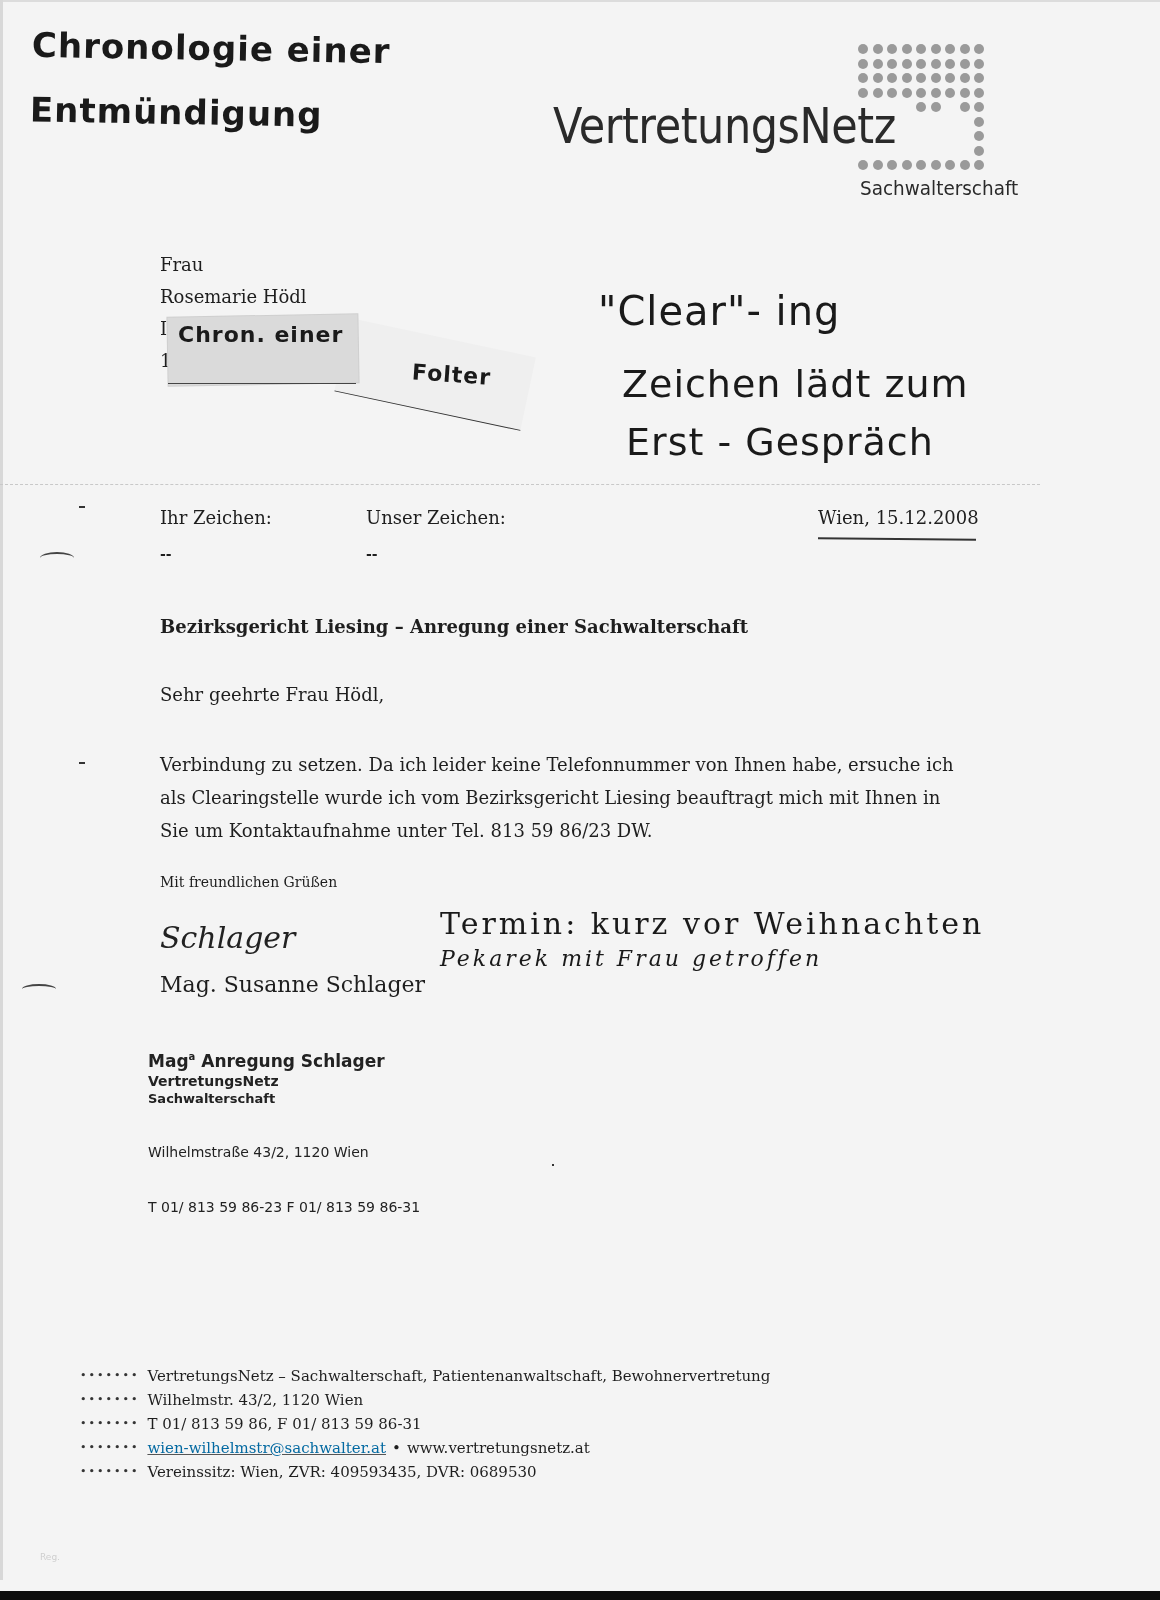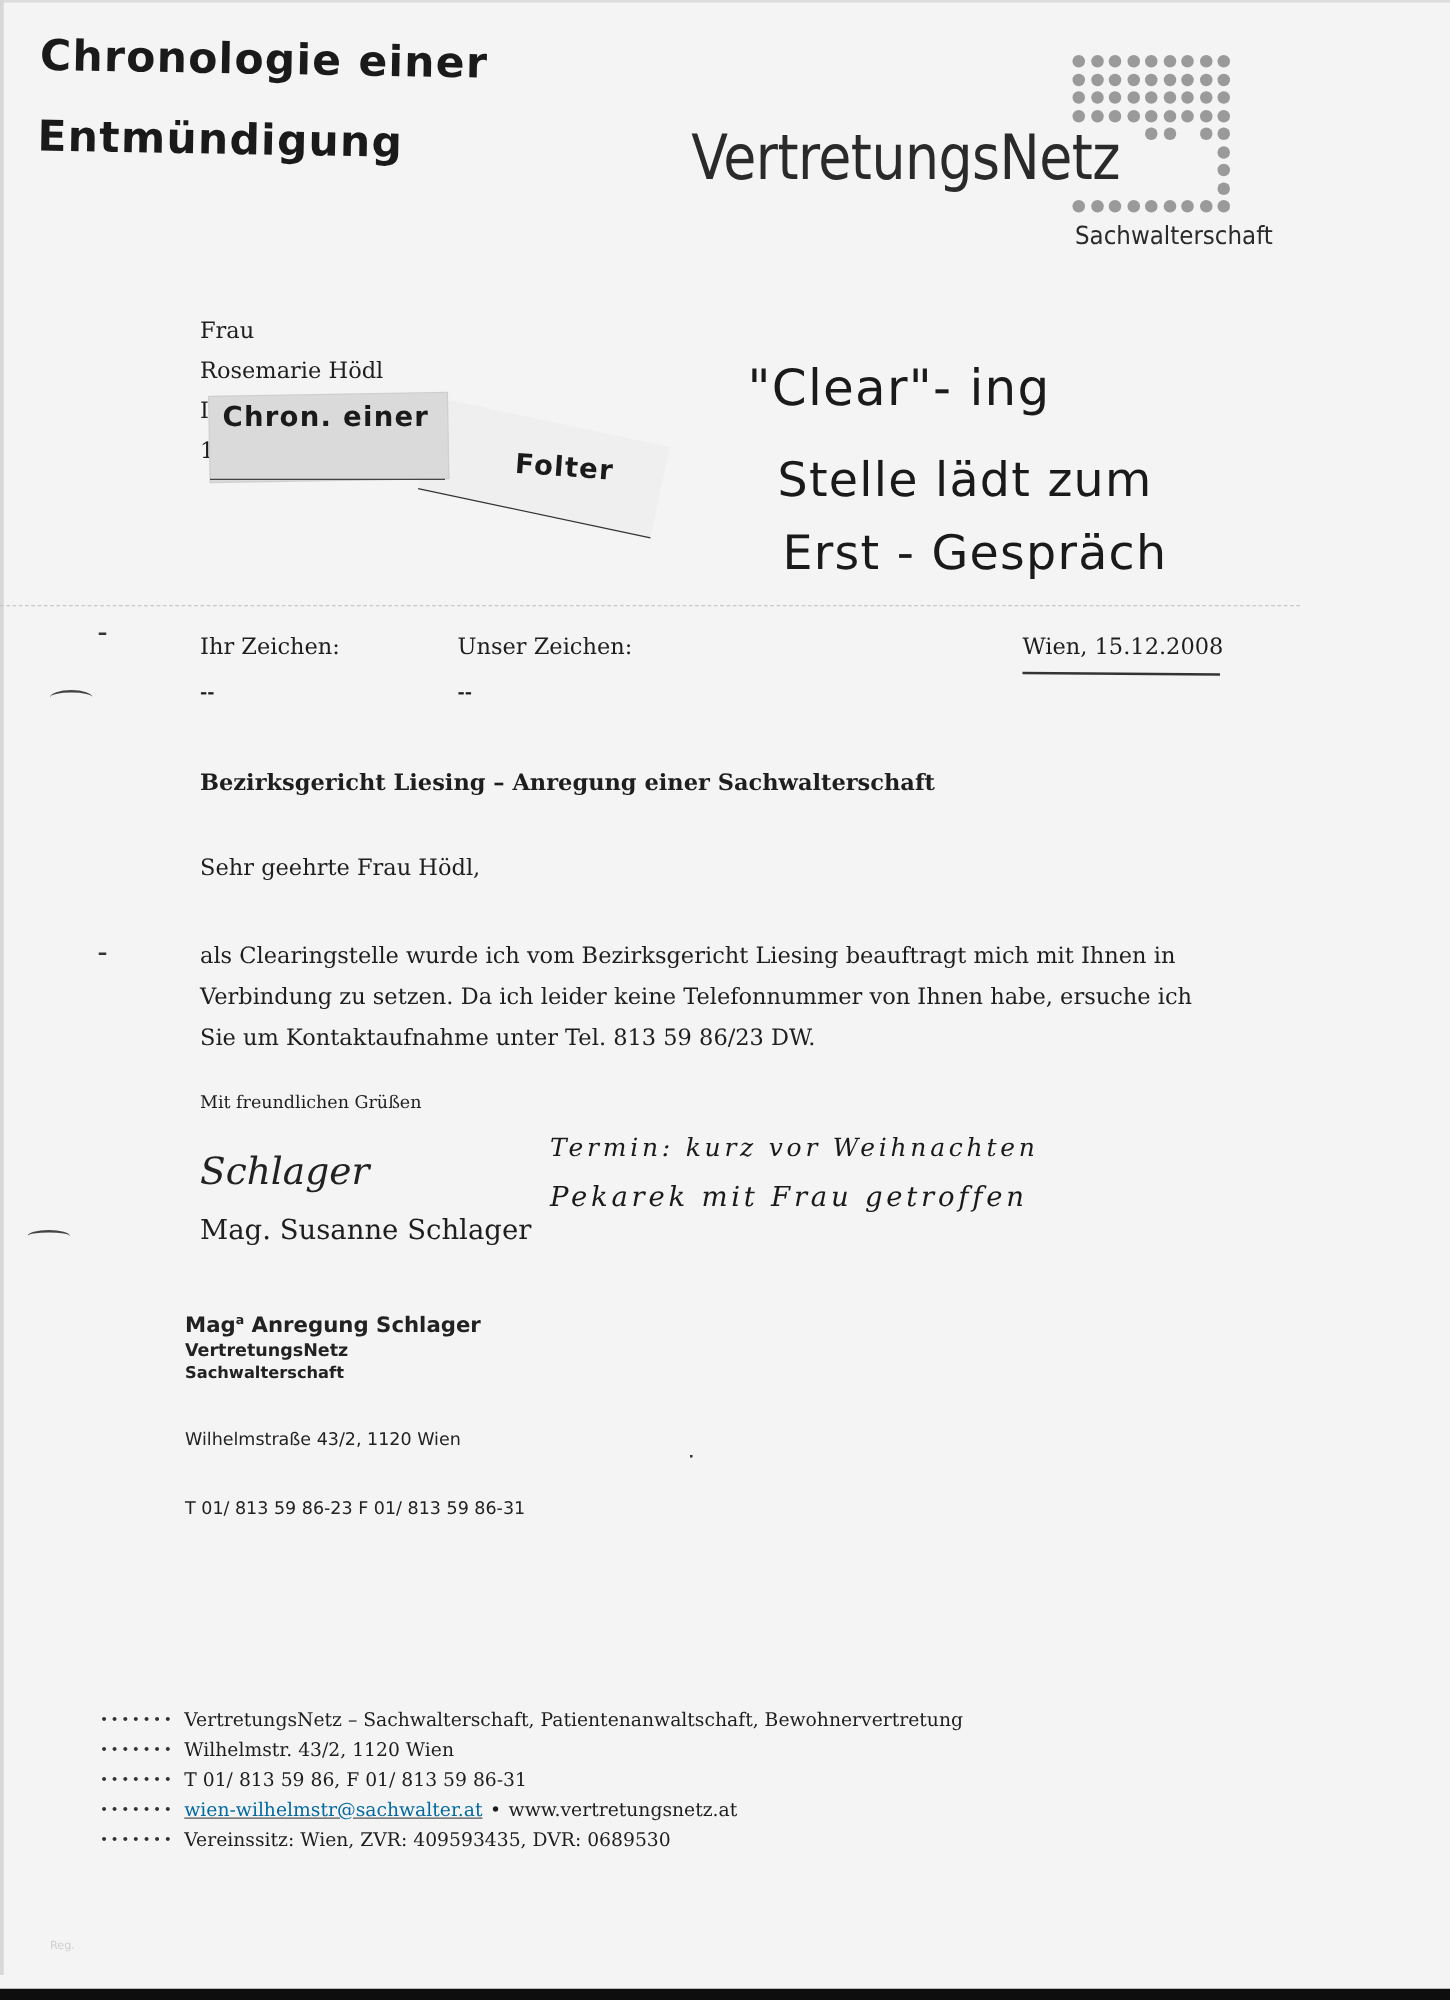--- a/index.html
+++ b/index.html
@@ -88,21 +88,21 @@
     .cv2 { left:22px; top:984px; width:34px; height:8px; }
 
     .subject { position:absolute; left:160px; top:616px; font-size:18px; font-weight:bold; }
     .salutation { position:absolute; left:160px; top:684px; font-size:18px; }
     .body-text { position:absolute; left:160px; top:748px; width:820px; font-size:18px; line-height:33px; }
     .body-line { display:block; white-space:nowrap; }
     .closing { position:absolute; left:160px; top:874px; font-size:14px; }
     .signature-scribble { position:absolute; left:160px; top:920px; font-family:"DejaVu Serif", serif; font-style:italic; font-size:30px; color:#222; }
     .signer { position:absolute; left:160px; top:972px; font-size:22px; }
 
-    .hand-note-1 { left:440px; top:906px; font-size:20px; font-weight:300; font-family:"DejaVu Serif", serif; font-style:italic; letter-spacing:3px; }
+    .hand-note-1 { left:440px; top:906px; font-size:30px; font-weight:300; font-family:"DejaVu Serif", serif; letter-spacing:3px; }
     .hand-note-2 { left:440px; top:946px; font-size:22px; font-weight:300; font-family:"DejaVu Serif", serif; font-style:italic; letter-spacing:3px; }
 
     .stamp { position:absolute; left:148px; top:1046px; font-family:"DejaVu Sans", sans-serif; color:#222; }
     .stamp-name { font-size:17px; font-weight:bold; line-height:22px; }
     .stamp-org { font-size:14px; font-weight:bold; line-height:18px; }
     .stamp-sub { font-size:13px; font-weight:bold; line-height:17px; }
     .stamp-line { font-size:14px; line-height:19px;margin-top:36px; }
     sup { font-size:10px; }
 
     .tiny-dot { position:absolute; left:552px; top:1164px; width:2px; height:2px; background:#333; }
@@ -185,42 +185,42 @@
 <div class="addr addr-line3">I</div>
 <div class="addr addr-line4">1</div>
 
 <div class="sticky-note-2"></div>
 <div class="sticky-note"></div>
 <div class="sticky-bottom-line"></div>
 <div class="hand hand-sticky-1">Chron. einer</div>
 <div class="hand hand-sticky-2">Folter</div>
 
 <div class="hand hand-right-1">"Clear"- ing</div>
-<div class="hand hand-right-2">Stelle lädt zum</div>
+<div class="hand hand-right-2">Zeichen lädt zum</div>
 <div class="hand hand-right-3">Erst - Gespräch</div>
 
 <div class="dashed-line"></div>
 
 <div class="margin-mark mm1"></div>
 <div class="margin-mark mm2"></div>
 <div class="curve cv1"></div>
 <div class="curve cv2"></div>
 
 <div class="meta-label meta-ihr">Ihr Zeichen:</div>
 <div class="meta-label meta-unser">Unser Zeichen:</div>
 <div class="meta-label meta-date">Wien, 15.12.2008</div>
 <div class="meta-date-underline"></div>
 <div class="meta-val meta-ihr-val">--</div>
 <div class="meta-val meta-unser-val">--</div>
 
 <div class="subject">Bezirksgericht Liesing – Anregung einer Sachwalterschaft</div>
 <div class="salutation">Sehr geehrte Frau Hödl,</div>
 <div class="body-text">
+  <span class="body-line">Verbindung zu setzen. Da ich leider keine Telefonnummer von Ihnen habe, ersuche ich</span>
   <span class="body-line">als Clearingstelle wurde ich vom Bezirksgericht Liesing beauftragt mich mit Ihnen in</span>
-  <span class="body-line">Verbindung zu setzen. Da ich leider keine Telefonnummer von Ihnen habe, ersuche ich</span>
   <span class="body-line">Sie um Kontaktaufnahme unter Tel. 813 59 86/23 DW.</span>
 </div>
 <div class="closing">Mit freundlichen Grüßen</div>
 <div class="signature-scribble">Schlager</div>
 <div class="signer">Mag. Susanne Schlager</div>
 
 <div class="hand hand-note-1">Termin: kurz vor Weihnachten</div>
 <div class="hand hand-note-2">Pekarek mit Frau getroffen</div>
 
 <div class="stamp">

